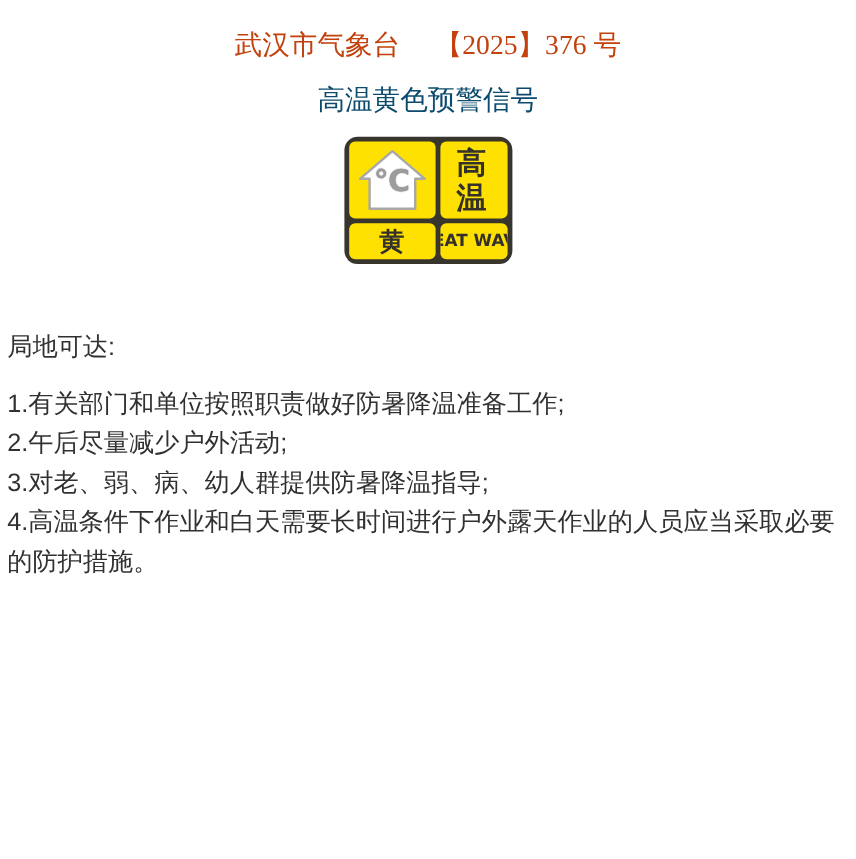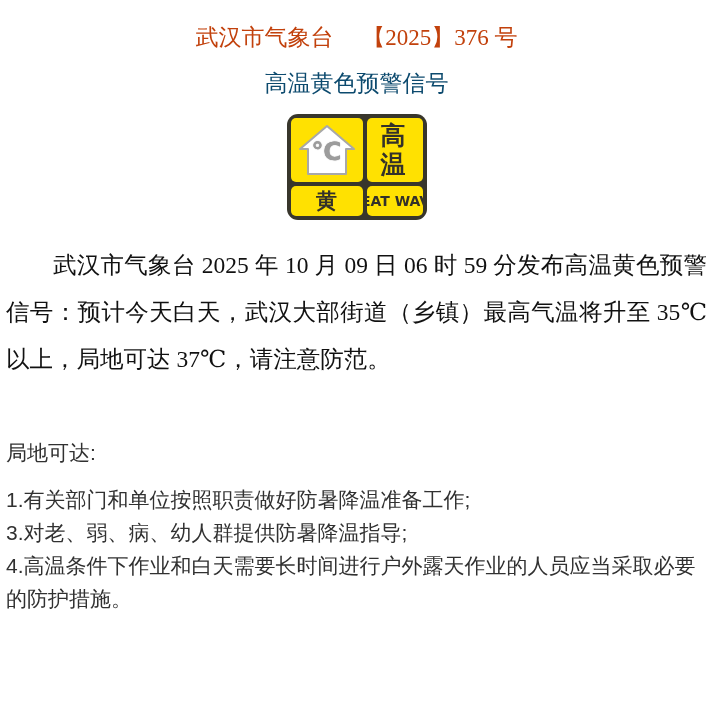--- a/index.html
+++ b/index.html
@@ -154,23 +154,23 @@
         <span class="gaowen-inner">高温</span>
       </div>
 
       <div class="cell level-cell">黄</div>
 
       <div class="cell hw-cell">HEAT WAVE</div>
 
     </div>
   </div>
 
-  <p class="body-para">武汉市气象台 2025 年 10 月 09 日 06 时 59 分发布高温黄色预警信号：预计今天白天，武汉大部街道（乡镇）最高气温将升至 35℃以上，局地可达 37℃，请注意防范。</p>
 
   <div class="guide-head">局地可达:</div>
 
   <div class="guide-list">
     <div class="guide-item">1.有关部门和单位按照职责做好防暑降温准备工作;</div>
+    <div class="guide-item">2.午后尽量减少户外活动;</div>
     <div class="guide-item">3.对老、弱、病、幼人群提供防暑降温指导;</div>
     <div class="guide-item">4.高温条件下作业和白天需要长时间进行户外露天作业的人员应当采取必要的防护措施。</div>
   </div>
 
 </div>
 
 </body></html>

